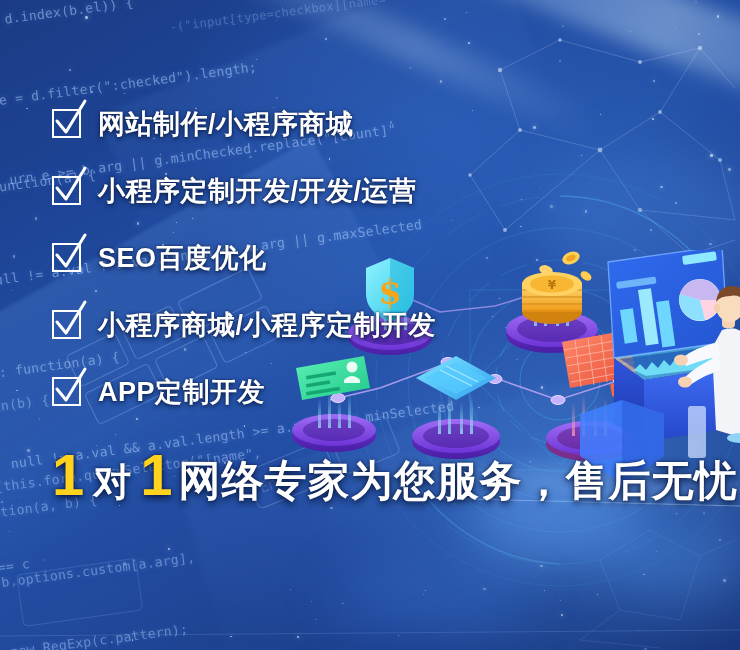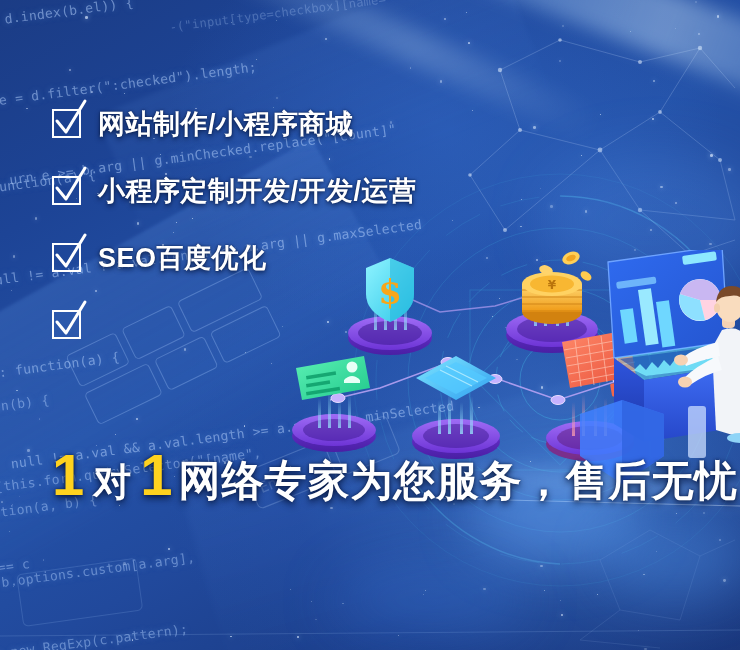--- a/index.html
+++ b/index.html
@@ -635,22 +635,32 @@
       <div class="row-label">SEO百度优化</div>
     </div>
 
     <div class="row">
       <div class="cbox">
         <div class="sq"></div>
         <svg width="34" height="42" viewBox="0 0 34 42">
             <polyline points="3,22 12,33 31,2" fill="none" stroke="#ffffff" stroke-width="3" stroke-linecap="round" stroke-linejoin="round"></polyline>
           </svg>
       </div>
+      <div class="row-label">小程序商城/小程序定制开发</div>
     </div>
 
+    <div class="row">
+      <div class="cbox">
+        <div class="sq"></div>
+        <svg width="34" height="42" viewBox="0 0 34 42">
+            <polyline points="3,22 12,33 31,2" fill="none" stroke="#ffffff" stroke-width="3" stroke-linecap="round" stroke-linejoin="round"></polyline>
+          </svg>
+      </div>
+      <div class="row-label">APP定制开发</div>
+    </div>
 
   </div>
 
   <div id="headline">
     <span class="h-num" style="color: rgb(255, 210, 30);">1</span>
     <span class="h-mid">对</span>
     <span class="h-num" style="color: rgb(255, 210, 30);">1</span>
     <span class="h-rest">网络专家为您服务，售后无忧！</span>
   </div>
 

